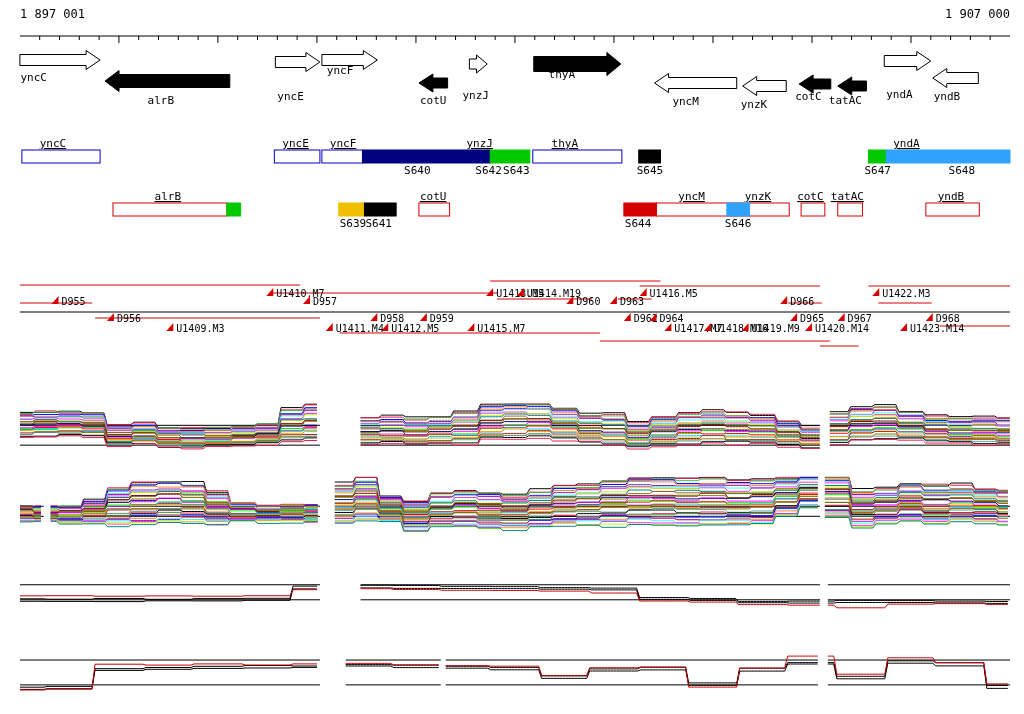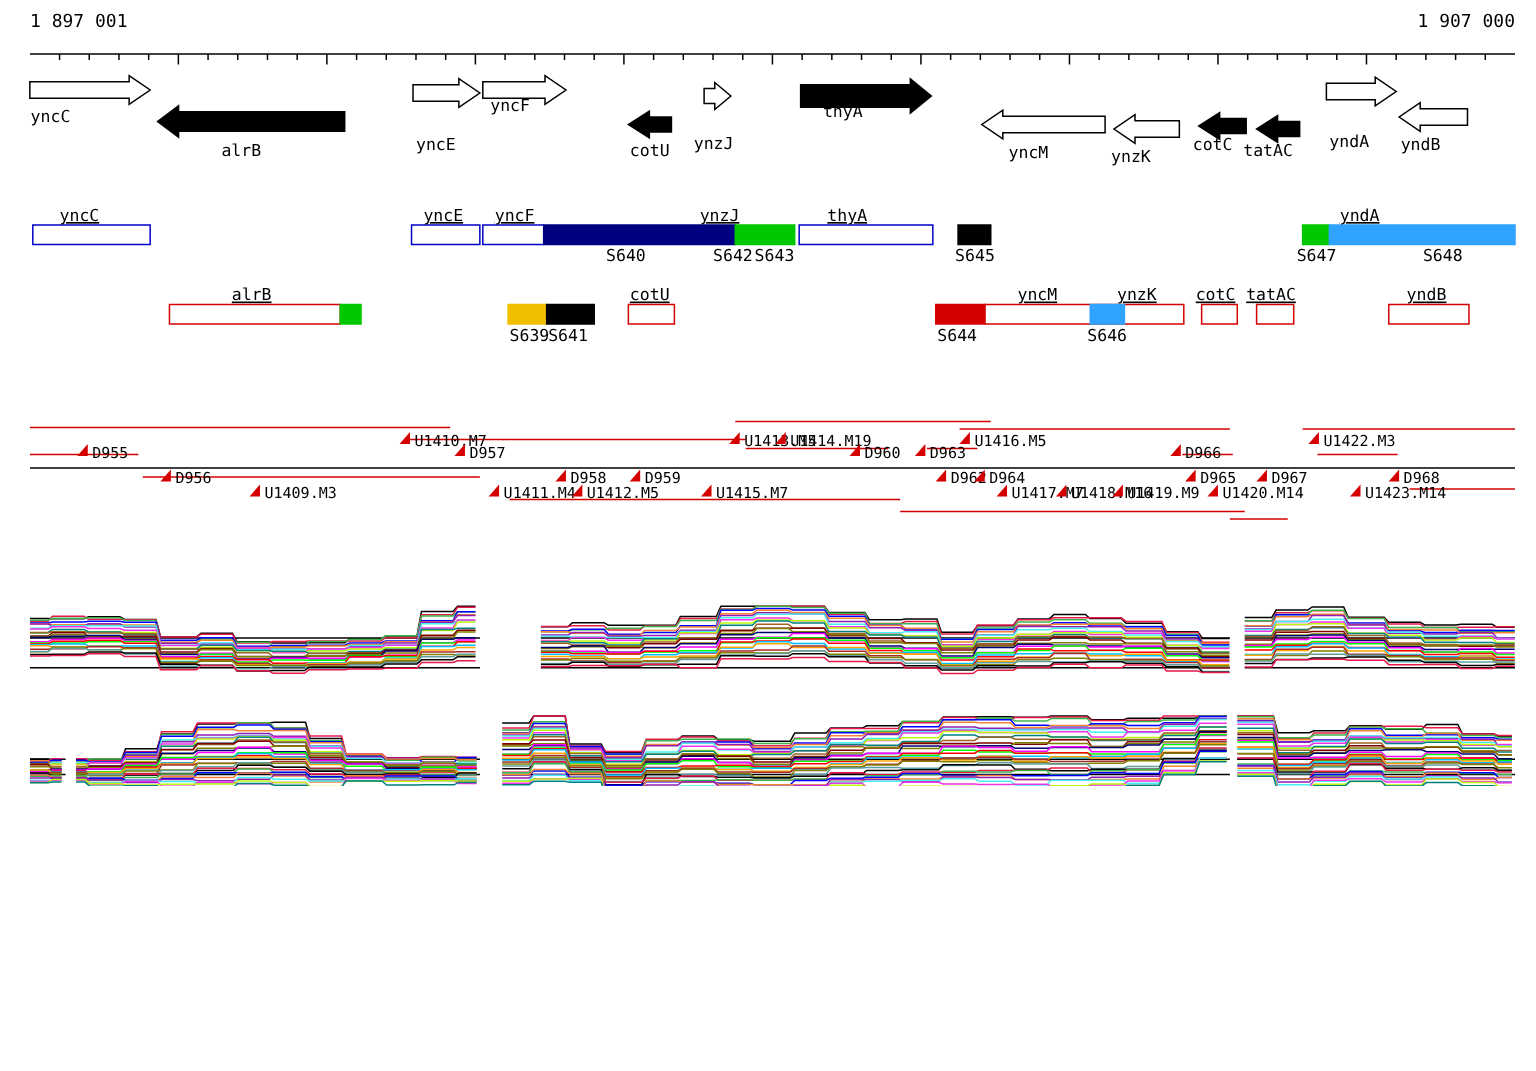--- a/index.html
+++ b/index.html
@@ -1,16 +1,16 @@
 <!DOCTYPE html>
 <html><head>
 <meta charset="utf-8">
 <style>
   html,body{margin:0;padding:0;background:#fff;}
-  .page{position:relative;width:1024px;height:524px;background:#ffffff;overflow:hidden;
+  .page{position:relative;width:1024px;height:714px;background:#ffffff;overflow:hidden;
         font-family:"DejaVu Sans Mono","Liberation Mono",monospace;}
   svg{position:absolute;left:0;top:0;}
   svg text{font-family:"DejaVu Sans Mono","Liberation Mono",monospace;fill:#000;}
   .coord{font-size:12px;}
 </style>
 </head>
 <body>
 
 <div class="page">
   <svg id="browser" width="1024" height="714" viewBox="0 0 1024 714">

